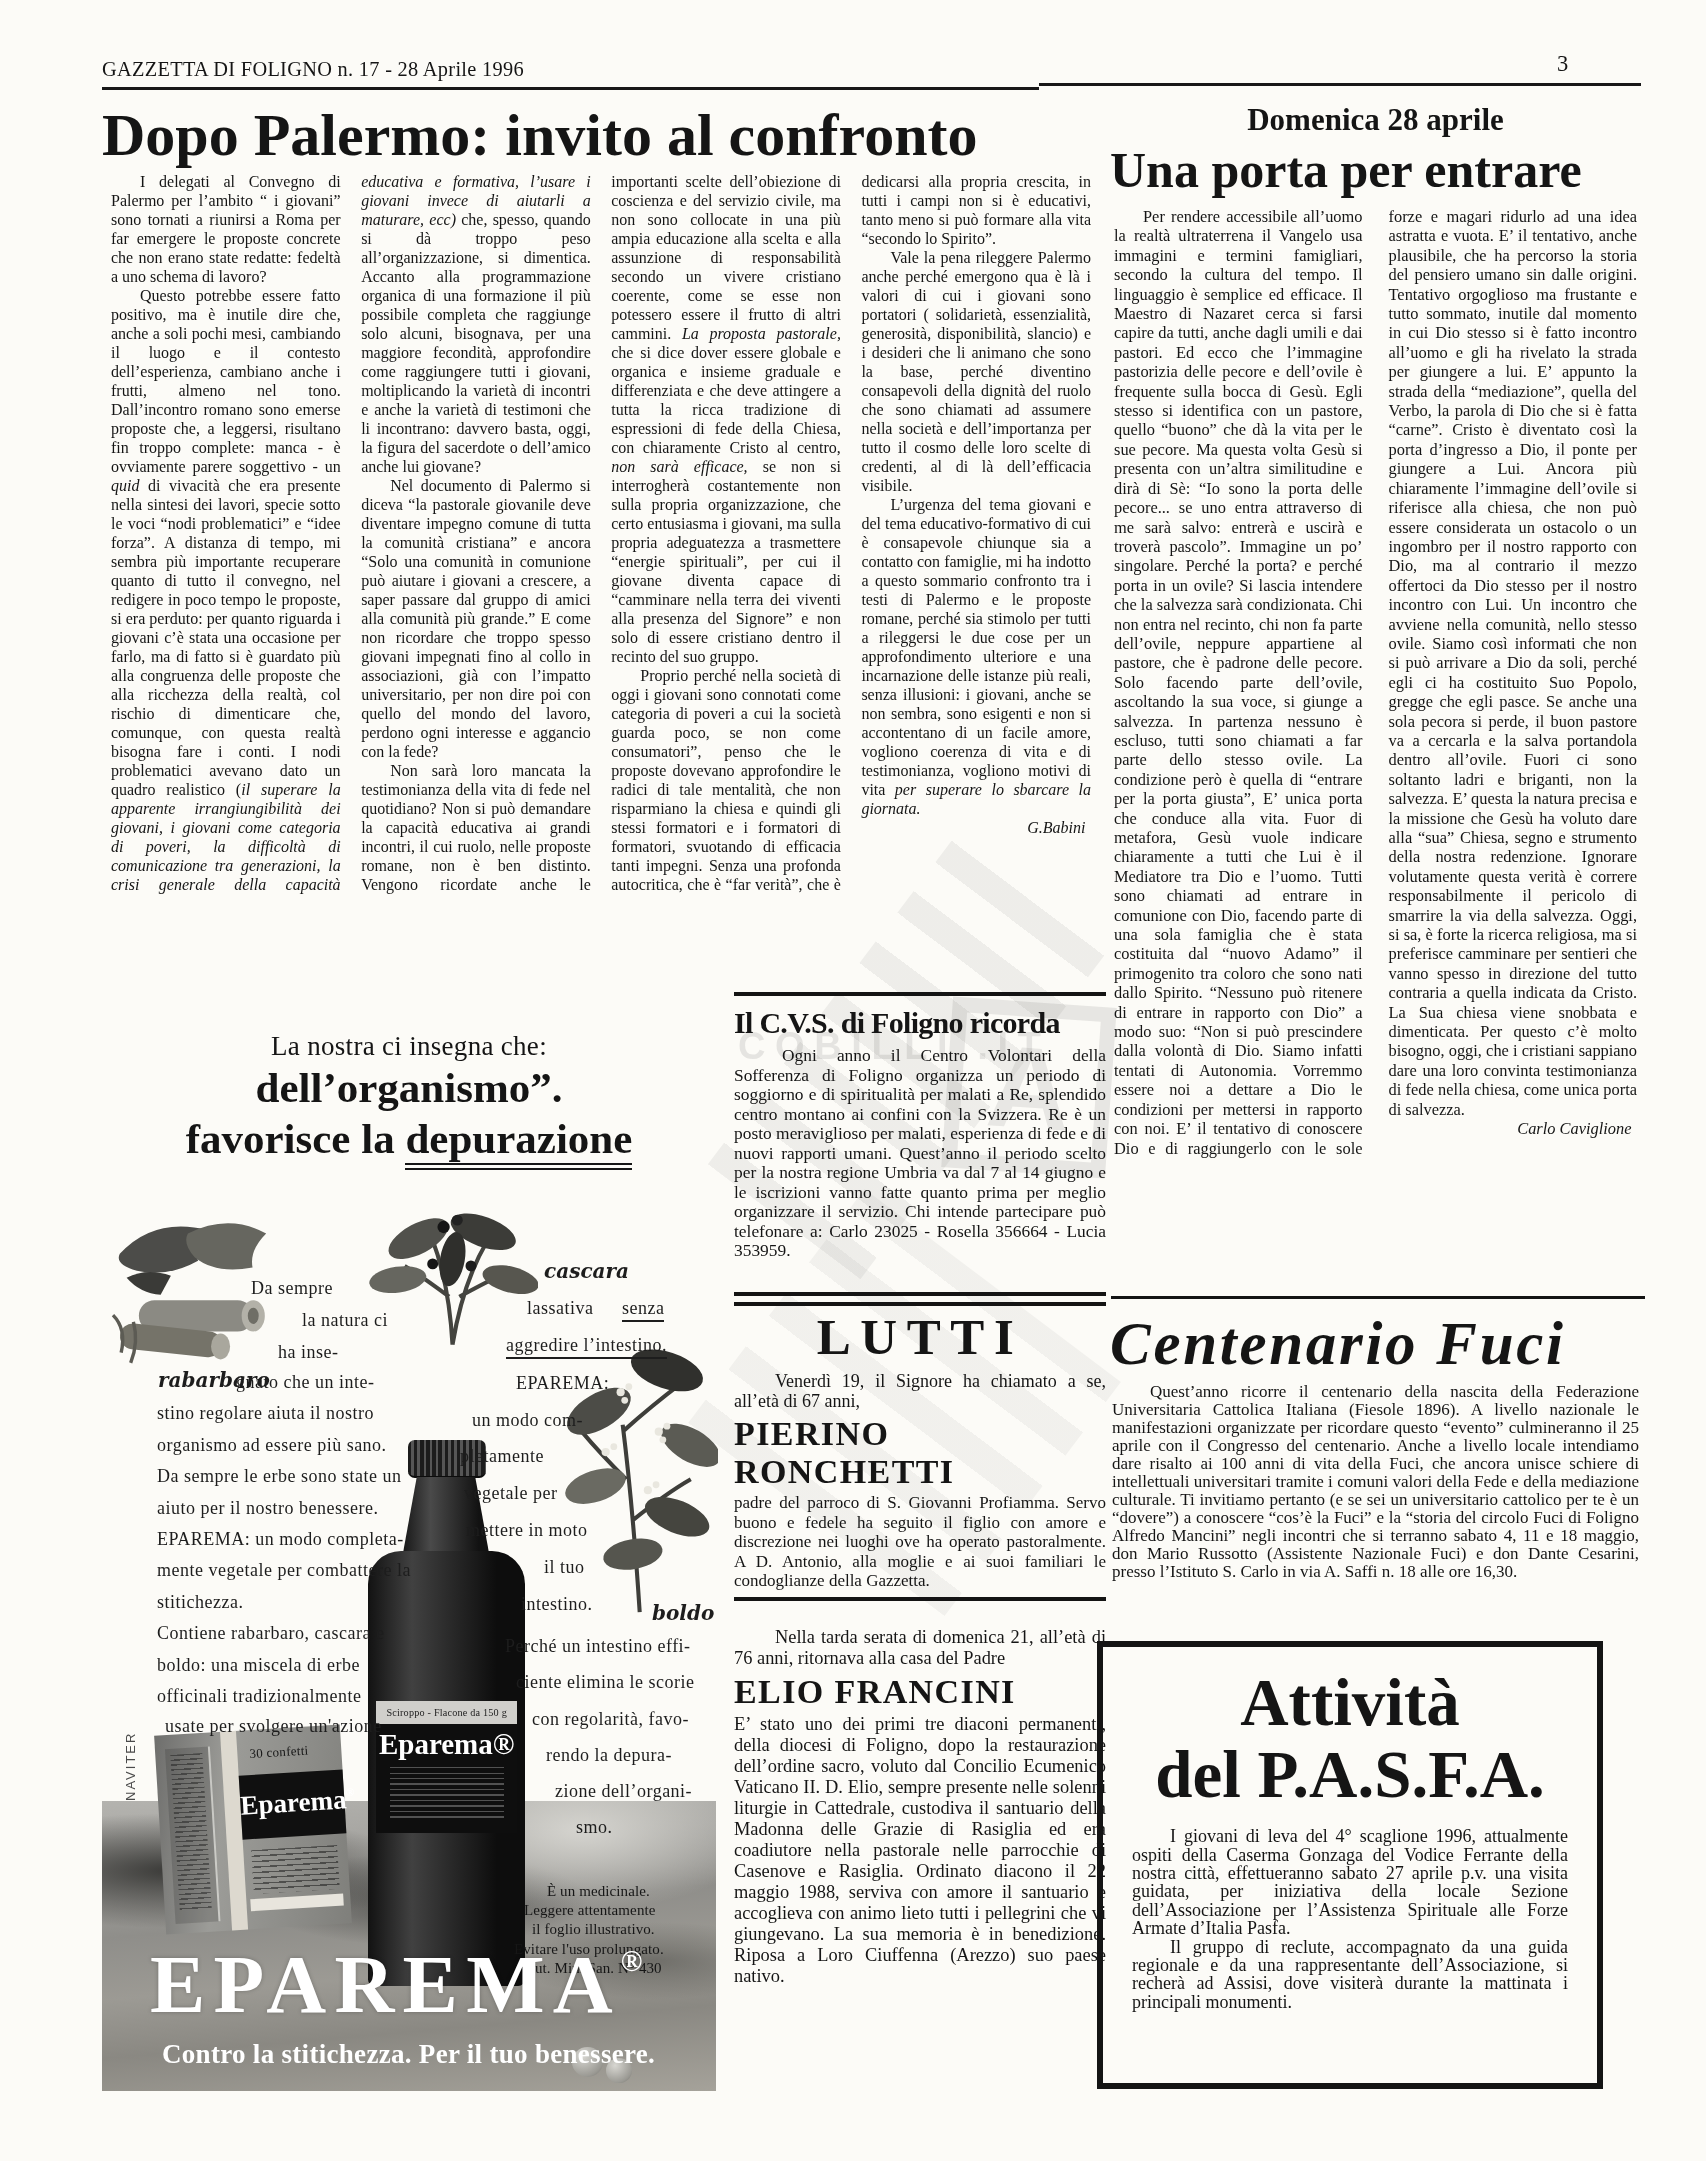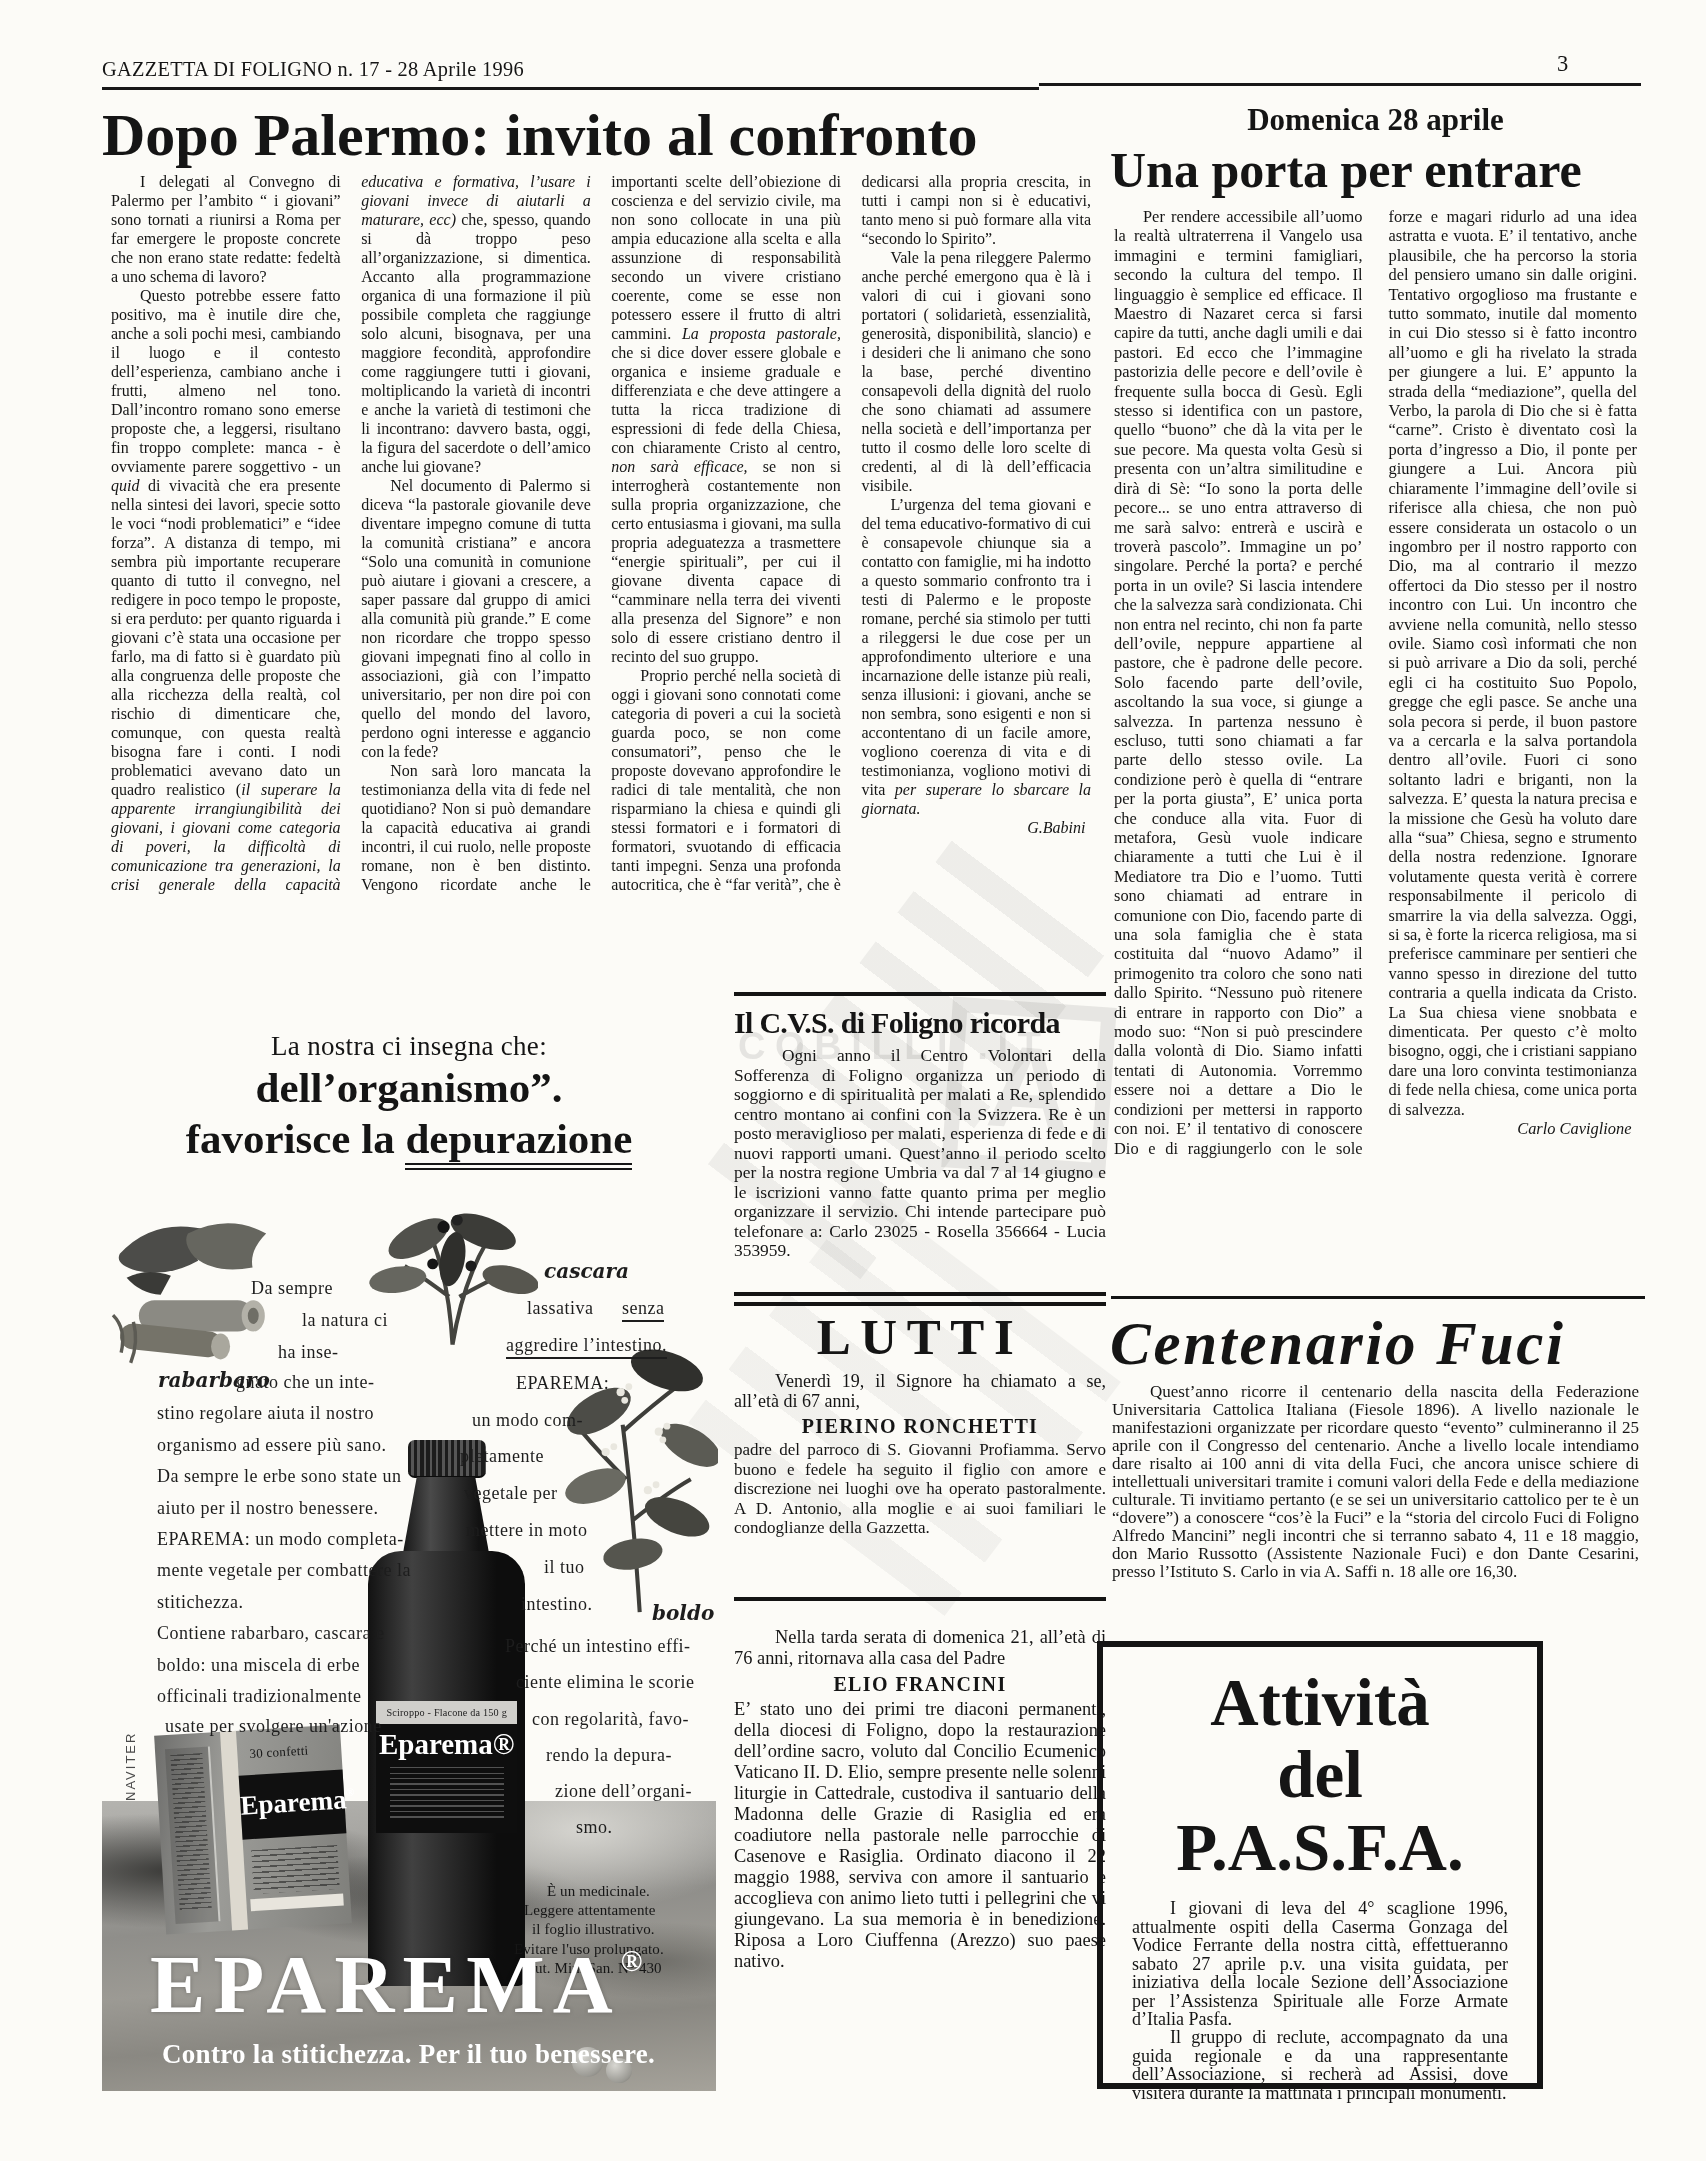--- a/index.html
+++ b/index.html
@@ -37,36 +37,36 @@
        border-bottom:4.8px solid #141414;padding-top:9.6px}
   .cvs-title{font-size:30px;font-weight:bold;letter-spacing:-0.7px;white-space:nowrap;margin-bottom:6.8px}
   .cvs-body{font-size:17.4px;line-height:19.5px}
   .cvs-body .para{text-indent:48px}
 
   
   .lutti{left:734px;top:1302px;width:372px;height:299px;border-top:4.1px solid #141414;
          border-bottom:4.1px solid #141414;padding-top:5.5px}
   .lutti-title{text-align:center;font-size:51px;font-weight:bold;letter-spacing:9.6px;line-height:1.0}
   .ob-intro{font-size:18px;line-height:20px;text-align:justify;text-indent:41px;margin-top:8.2px}
-  .ob-name{text-align:center;font-size:20px;font-weight:bold;letter-spacing:1.4px;margin:4.1px 0 2.7px}
+  .ob-name{font-size:34px;font-weight:bold;letter-spacing:1.4px;margin:4.1px 0 2.7px}
   .ob-body{font-size:17px;line-height:19.5px;text-align:justify}
   .francini{left:734px;top:1627px;width:372px}
   .francini .ob-intro{margin-top:0}
   .francini .ob-body{font-size:18.4px;line-height:21px}
   .francini .ob-intro{font-size:18.4px;line-height:21px}
 
   
   .fuci-rule{left:1111px;top:1296px;width:534px;height:3.4px;background:#141414}
   .fuci-title{left:1110px;top:1309px;width:535px;font-size:61px;font-weight:bold;font-style:italic;
               white-space:nowrap;letter-spacing:2.7px}
   .fuci-body{left:1112px;top:1383px;width:527px;font-size:17px;line-height:18px}
   .fuci-body .para{text-indent:38px}
 
   
-  .pasfa{left:1097px;top:1641px;width:446px;height:448px;border:6.1px solid #141414;padding:19px 29px 0}
+  .pasfa{left:1097px;top:1641px;width:506px;height:448px;border:6.1px solid #141414;padding:19px 29px 0}
   .pasfa-t{text-align:center;font-size:67px;font-weight:bold;line-height:1.08}
   .pasfa-body{margin-top:16.4px;font-size:18px;line-height:18.4px}
   .pasfa-body .para{text-indent:38px}
 
   
   .ad{left:102px;top:996px;width:614px;height:1133px}
   .ad-kicker{position:absolute;top:35px;width:100%;text-align:center;font-size:27px;letter-spacing:0.3px}
   .ad-head{position:absolute;top:66px;width:100%;text-align:center;font-weight:bold;
            font-size:43px;line-height:51px;letter-spacing:0}
   .u2{border-bottom:7.5px double #161616;padding-bottom:0.7px}

